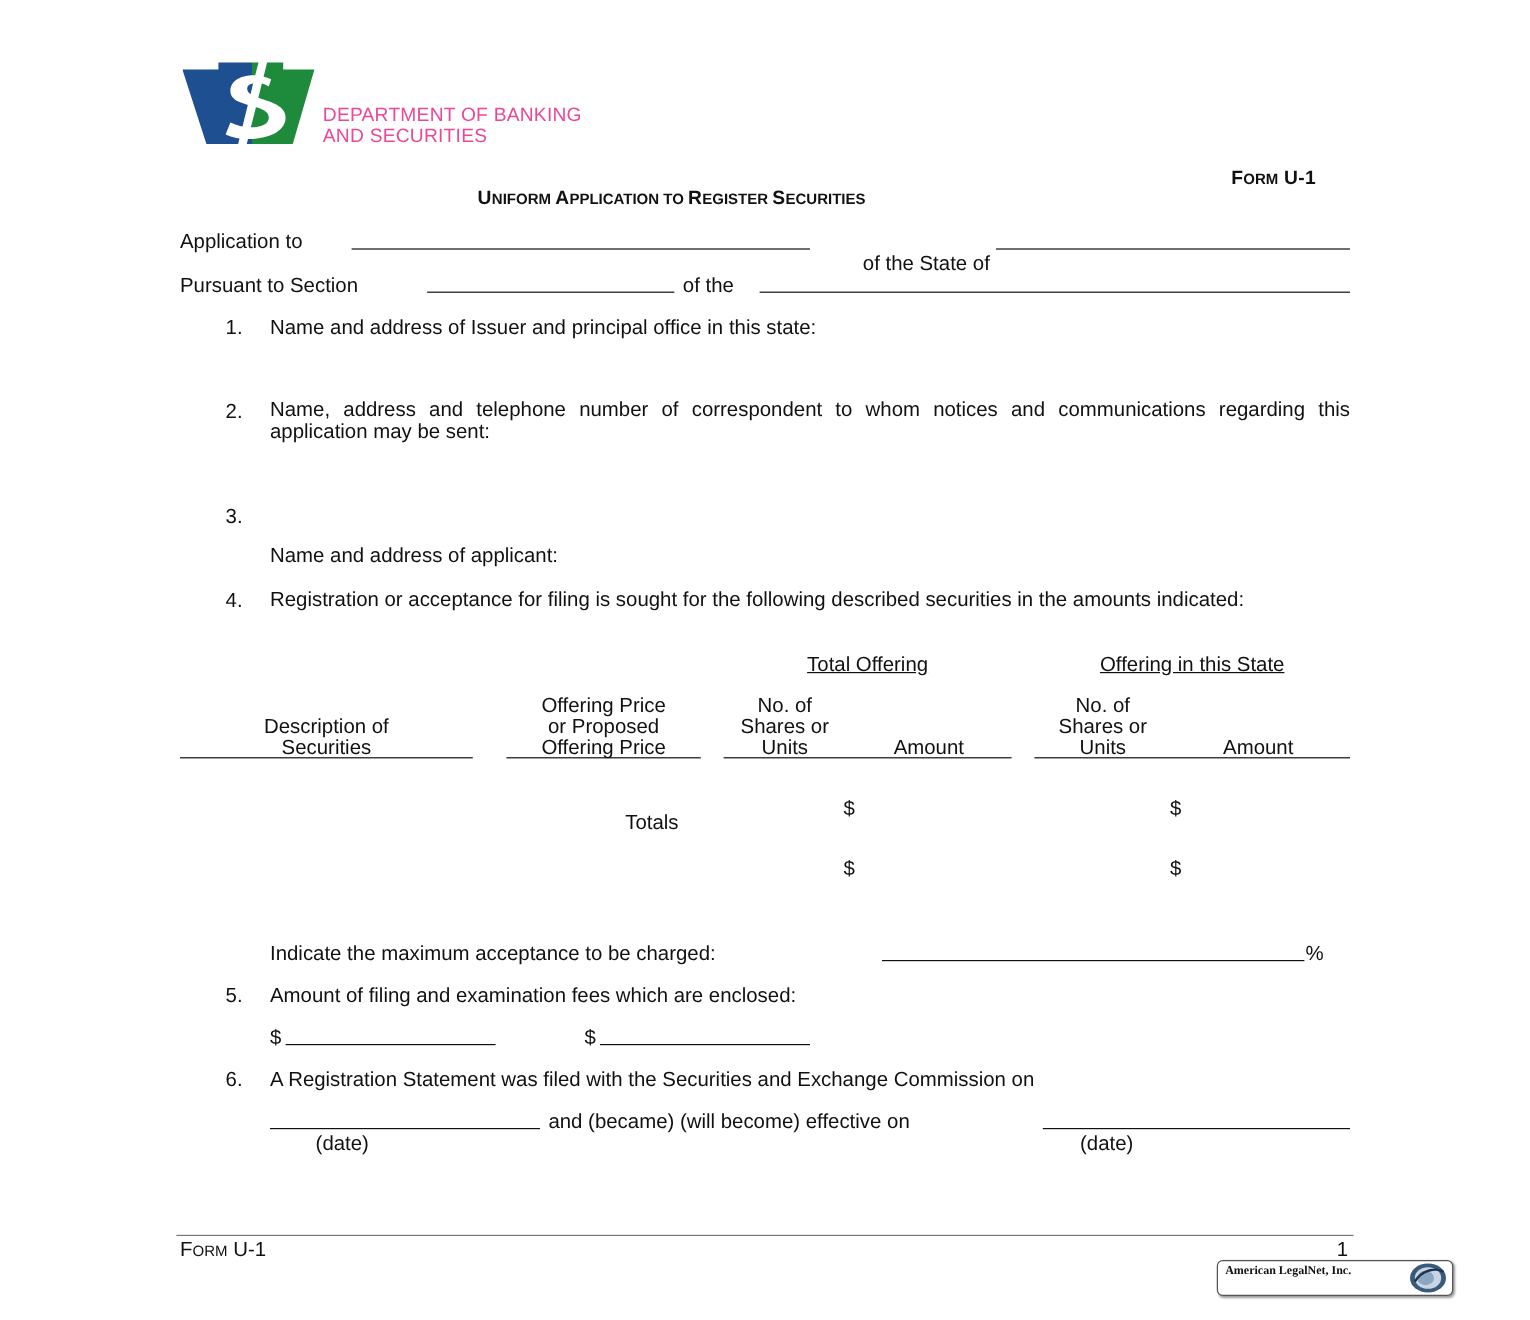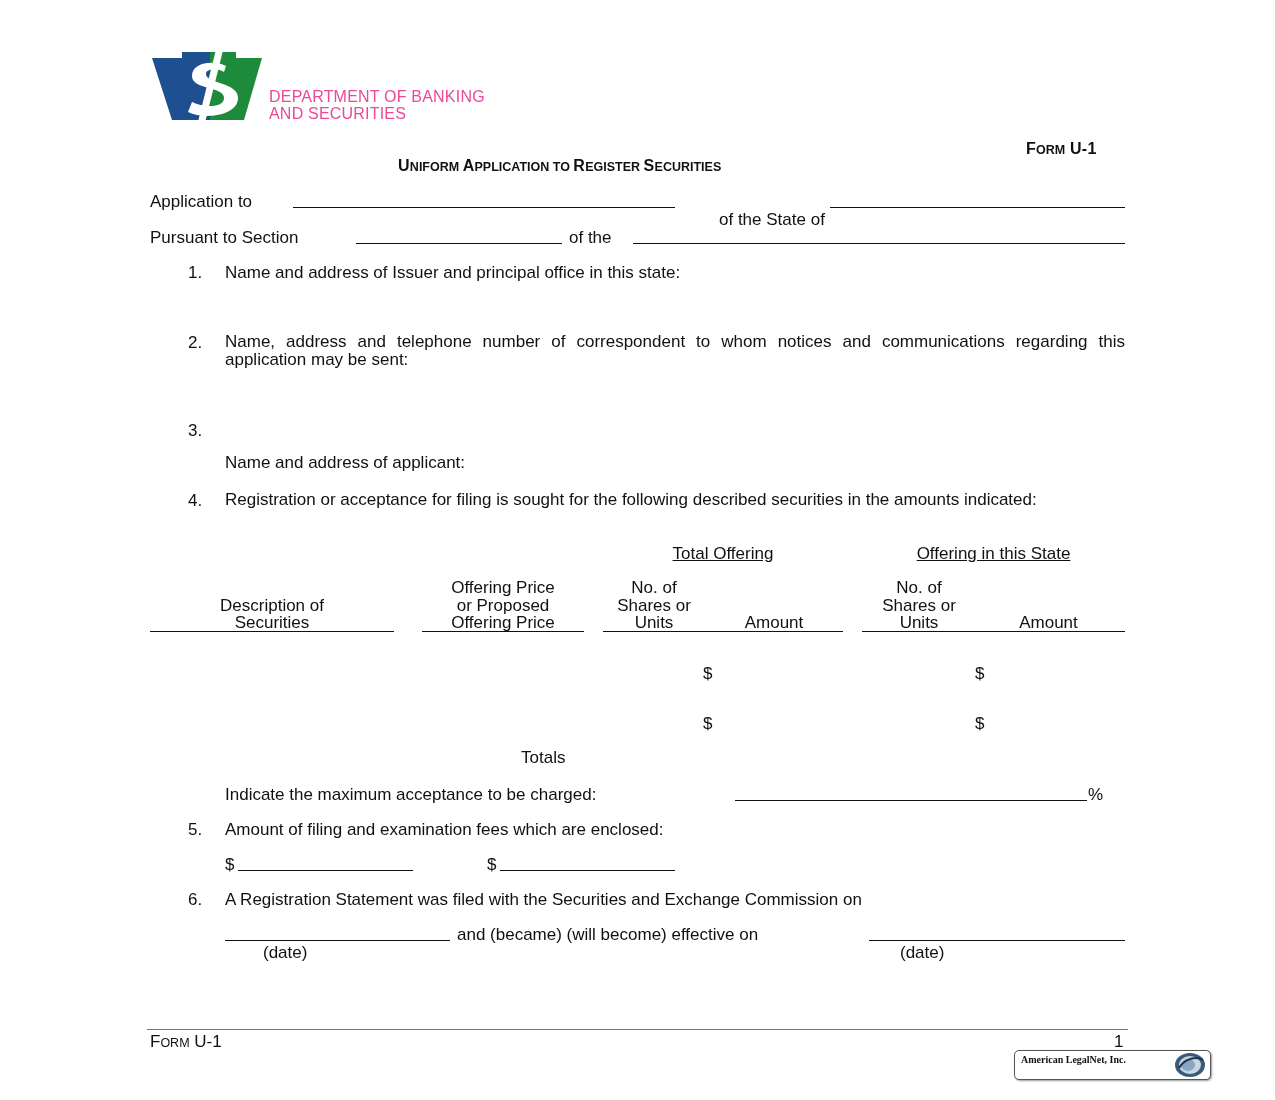--- a/index.html
+++ b/index.html
@@ -101,21 +101,21 @@
 <div class="abs txt center" style="left:996px; top:579px; width:105px; line-height:17.5px;">
   <div>&nbsp;</div>
     <div>&nbsp;</div>
   <div>Amount</div>
 </div>
 <div class="line" style="left:862px; top:631px; width:263px; border-bottom-width:1px;"></div>
 
 <div class="abs txt" style="left:703px; top:664px;">$</div>
 <div class="abs txt" style="left:975px; top:664px;">$</div>
 
-<div class="abs txt" style="left:521px; top:748px;">Totals</div>
+<div class="abs txt" style="left:521px; top:676px;">Totals</div>
 <div class="abs txt" style="left:703px; top:714px;">$</div>
 <div class="abs txt" style="left:975px; top:714px;">$</div>
 
 <div class="abs txt" style="left:225px; top:785px;">Indicate the maximum acceptance to be charged:</div>
 <div class="line" style="left:735px; top:800px; width:352px;"></div>
 <div class="abs txt" style="left:1088px; top:785px;">%</div>
 
 <div class="abs txt" style="left:188px; top:820px;">5.</div>
 <div class="abs txt" style="left:225px; top:820px;">Amount of filing and examination fees which are enclosed:</div>
 

